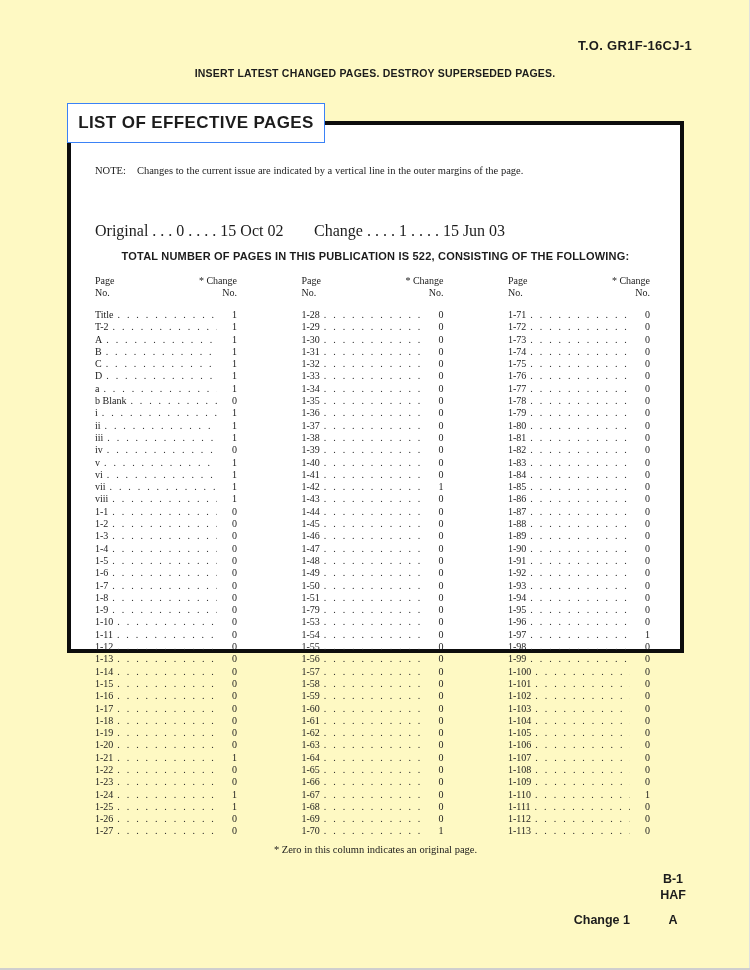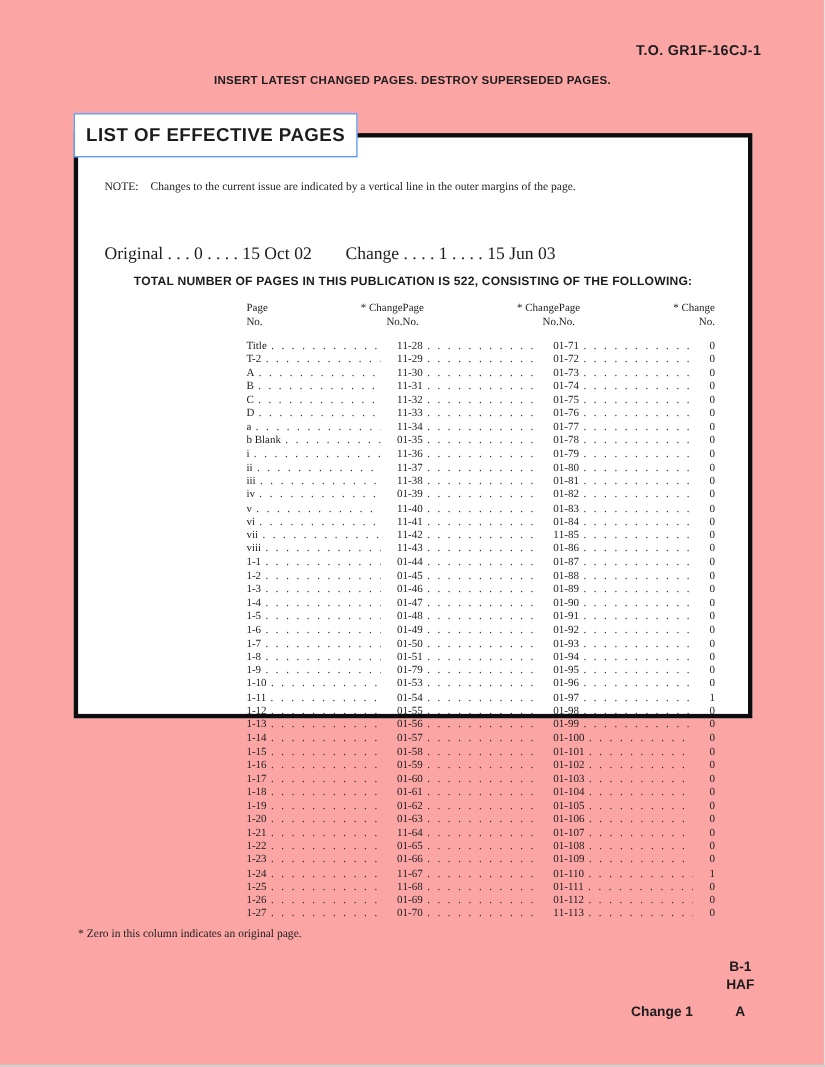--- a/index.html
+++ b/index.html
@@ -1,19 +1,19 @@
 <!DOCTYPE html>
 <html><head>
 <meta charset="utf-8">
 <style>
   html,body{margin:0;padding:0;background:#e8e8e8;}
   .page{
     position:relative;
     width:750px;height:970px;
-    background:#fca5a5;
+    background:#fef9c3;
     margin:0 auto;
     overflow:hidden;
     font-family:"Liberation Serif","DejaVu Serif",serif;
     color:#1c1c1c;
     box-shadow:inset 0 -2px 0 #cfcfcf, inset -1px 0 0 #e0e0e0;
   }
   .sans{font-family:"Liberation Sans","DejaVu Sans",sans-serif;font-weight:bold;}
 
   .to-number{
     position:absolute;top:38px;right:58px;
@@ -38,35 +38,35 @@
   
   .note-row{position:absolute;left:24px;top:40px;right:28px;display:flex;font-size:10.5px;}
   .note-row .lbl{margin-right:11px;}
   .dates-heading{position:absolute;left:24px;top:73px;font-size:11px;letter-spacing:0.2px;}
   .issue-line{position:absolute;left:24px;top:97px;right:28px;font-size:16px;white-space:nowrap;}
   .issue-line .seg1{display:inline-block;width:215px;}
   .total-line{position:absolute;left:0;top:125px;width:100%;text-align:center;font-size:11px;letter-spacing:0.2px;}
 
   .lep-table{
     position:absolute;left:24px;right:30px;top:150px;
-    display:flex;justify-content:flex-end;
+    display:flex;justify-content:space-between;
   }
   .lep-col{width:142px;font-size:10px;}
   .col-head{display:flex;justify-content:space-between;line-height:11.5px;margin-bottom:11px;}
   .col-head .r{text-align:right;}
   .col-rows{}
   .lep-row{display:flex;align-items:baseline;height:12.3px;line-height:12.3px;white-space:nowrap;}
   .lep-row .pg{flex:none;}
   .lep-row .dots{
     flex:1;overflow:hidden;margin:0 8px 0 4px;letter-spacing:2.2px;color:#2a2a2a;
   }
   .lep-row .dots::after{content:". . . . . . . . . . . . . . . . . . . . . . . . . . . . . . . .";}
   .lep-row .chg{flex:none;width:12px;text-align:right;}
 
-  .footnote{position:absolute;left:0;top:719px;width:100%;text-align:left;font-size:10.5px;}
+  .footnote{position:absolute;left:0;top:719px;width:100%;text-align:center;font-size:10.5px;}
 
   .f-b1{position:absolute;left:645px;top:872px;width:56px;text-align:center;font-size:12.5px;}
   .f-haf{position:absolute;left:645px;top:888px;width:56px;text-align:center;font-size:12.5px;}
   .f-change{position:absolute;left:540px;top:913px;width:90px;text-align:right;font-size:12.5px;}
   .f-a{position:absolute;left:645px;top:913px;width:56px;text-align:center;font-size:12.5px;}
 </style>
 </head>
 <body>
 
 <div class="page">

